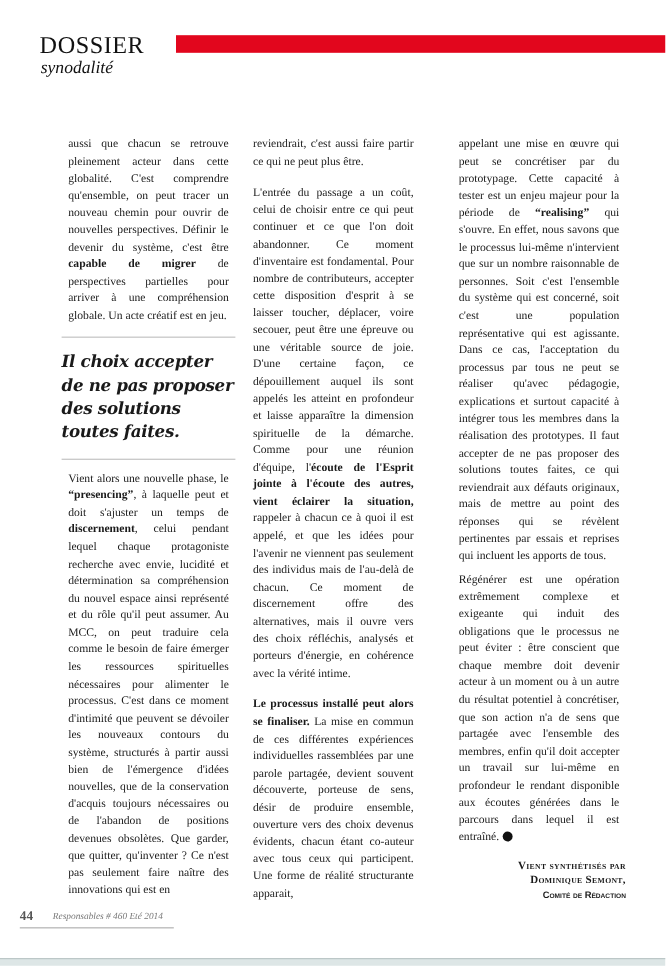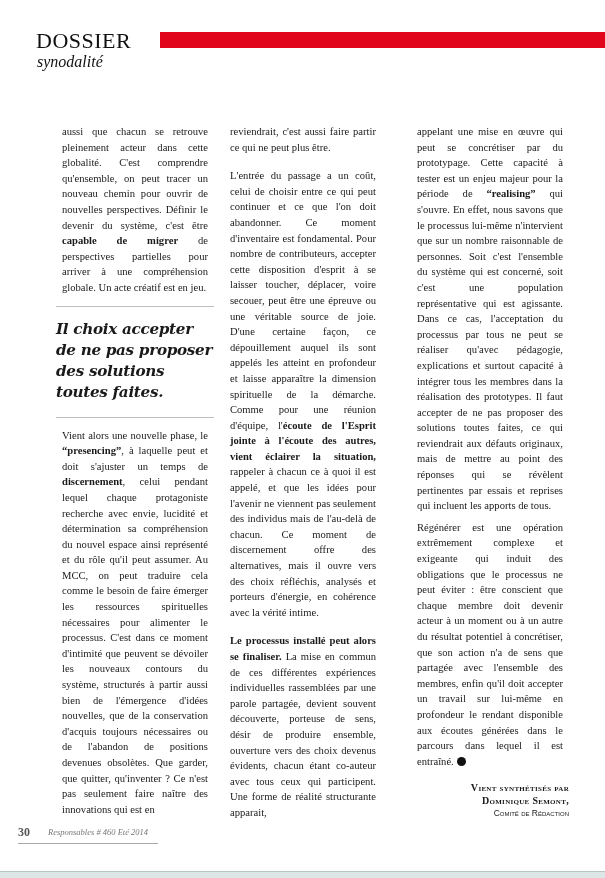--- a/index.html
+++ b/index.html
@@ -32,21 +32,21 @@
     .col3 { left: 411px; }
     b { font-weight: bold; }
     .rule { height: 1px; background: #bdbdbd; margin: 10px 0; }
     .pull-quote {
       font-family: "DejaVu Serif", serif; font-style: italic; font-weight: bold;
       font-size: 15.2px; line-height: 21px; text-align: left; margin: 12px 0 14px;
       letter-spacing: -0.3px;
     }
     .signature { text-align: right; margin-top: 12px; font-size: 9px; line-height: 13px; font-variant: small-caps; }
     .signature .l1, .signature .l2 { font-weight: bold; font-size: 10px; letter-spacing: 0.3px; }
-    .signature .l3 { font-family: "Liberation Sans", sans-serif; font-size: 8.5px; }
+    .signature .l3 { font-family: "Liberation Sans", sans-serif; font-size: 8.5px; font-weight: bold; }
     .end-dot { display: inline-block; width: 9px; height: 9px; border-radius: 50%; background: #111; vertical-align: -1px; margin-left: 3px; }
     .footer { position: absolute; left: 18px; top: 825px; width: 140px; }
     .page-num { position: absolute; left: 0; top: 0; font-family: "Liberation Serif", serif; font-weight: bold; font-size: 12px; color: #555; }
     .footer-pub { position: absolute; left: 30px; top: 2px; white-space: nowrap; font-family: "Liberation Serif", serif; font-style: italic; font-size: 8.5px; color: #777; }
     .footer-rule { position: absolute; left: 0; top: 18px; width: 140px; height: 1px; background: #aaa; }
     .bottom-strip { position: absolute; left: 0; top: 871px; width: 605px; height: 7px; background: #dde6e6; border-top: 1px solid #b9c4c4; }
   </style>
 </head>
 <body>
 
@@ -72,18 +72,18 @@
   <p><span>appelant une mise en œuvre qui peut se concrétiser par du prototypage. Cette capacité à tester est un enjeu majeur pour la période de </span><b>“realising”</b><span> qui s'ouvre. En effet, nous savons que le processus lui-même n'intervient que sur un nombre raisonnable de personnes. Soit c'est l'ensemble du système qui est concerné, soit c'est une population représentative qui est agissante. Dans ce cas, l'acceptation du processus par tous ne peut se réaliser qu'avec pédagogie, explications et surtout capacité à intégrer tous les membres dans la réalisation des prototypes. Il faut accepter de ne pas proposer des solutions toutes faites, ce qui reviendrait aux défauts originaux, mais de mettre au point des réponses qui se révèlent pertinentes par essais et reprises qui incluent les apports de tous.</span></p>
   <p style="margin-top:0"><span>Régénérer est une opération extrêmement complexe et exigeante qui induit des obligations que le processus ne peut éviter : être conscient que chaque membre doit devenir acteur à un moment ou à un autre du résultat potentiel à concrétiser, que son action n'a de sens que partagée avec l'ensemble des membres, enfin qu'il doit accepter un travail sur lui-même en profondeur le rendant disponible aux écoutes générées dans le parcours dans lequel il est entraîné.</span><span class="end-dot"></span></p>
   <div class="signature">
     <div class="l1">Vient synthétisés par</div>
     <div class="l2">Dominique Semont,</div>
     <div class="l3">Comité de Rédaction</div>
   </div>
 </div>
 
 <div class="footer">
-  <span class="page-num">30</span>
+  <span class="page-num">44</span>
   <span class="footer-pub">Responsables # 460 Eté 2014</span>
   <div class="footer-rule"></div>
 </div>
 
 <div class="bottom-strip"></div>
 
 </body></html>

